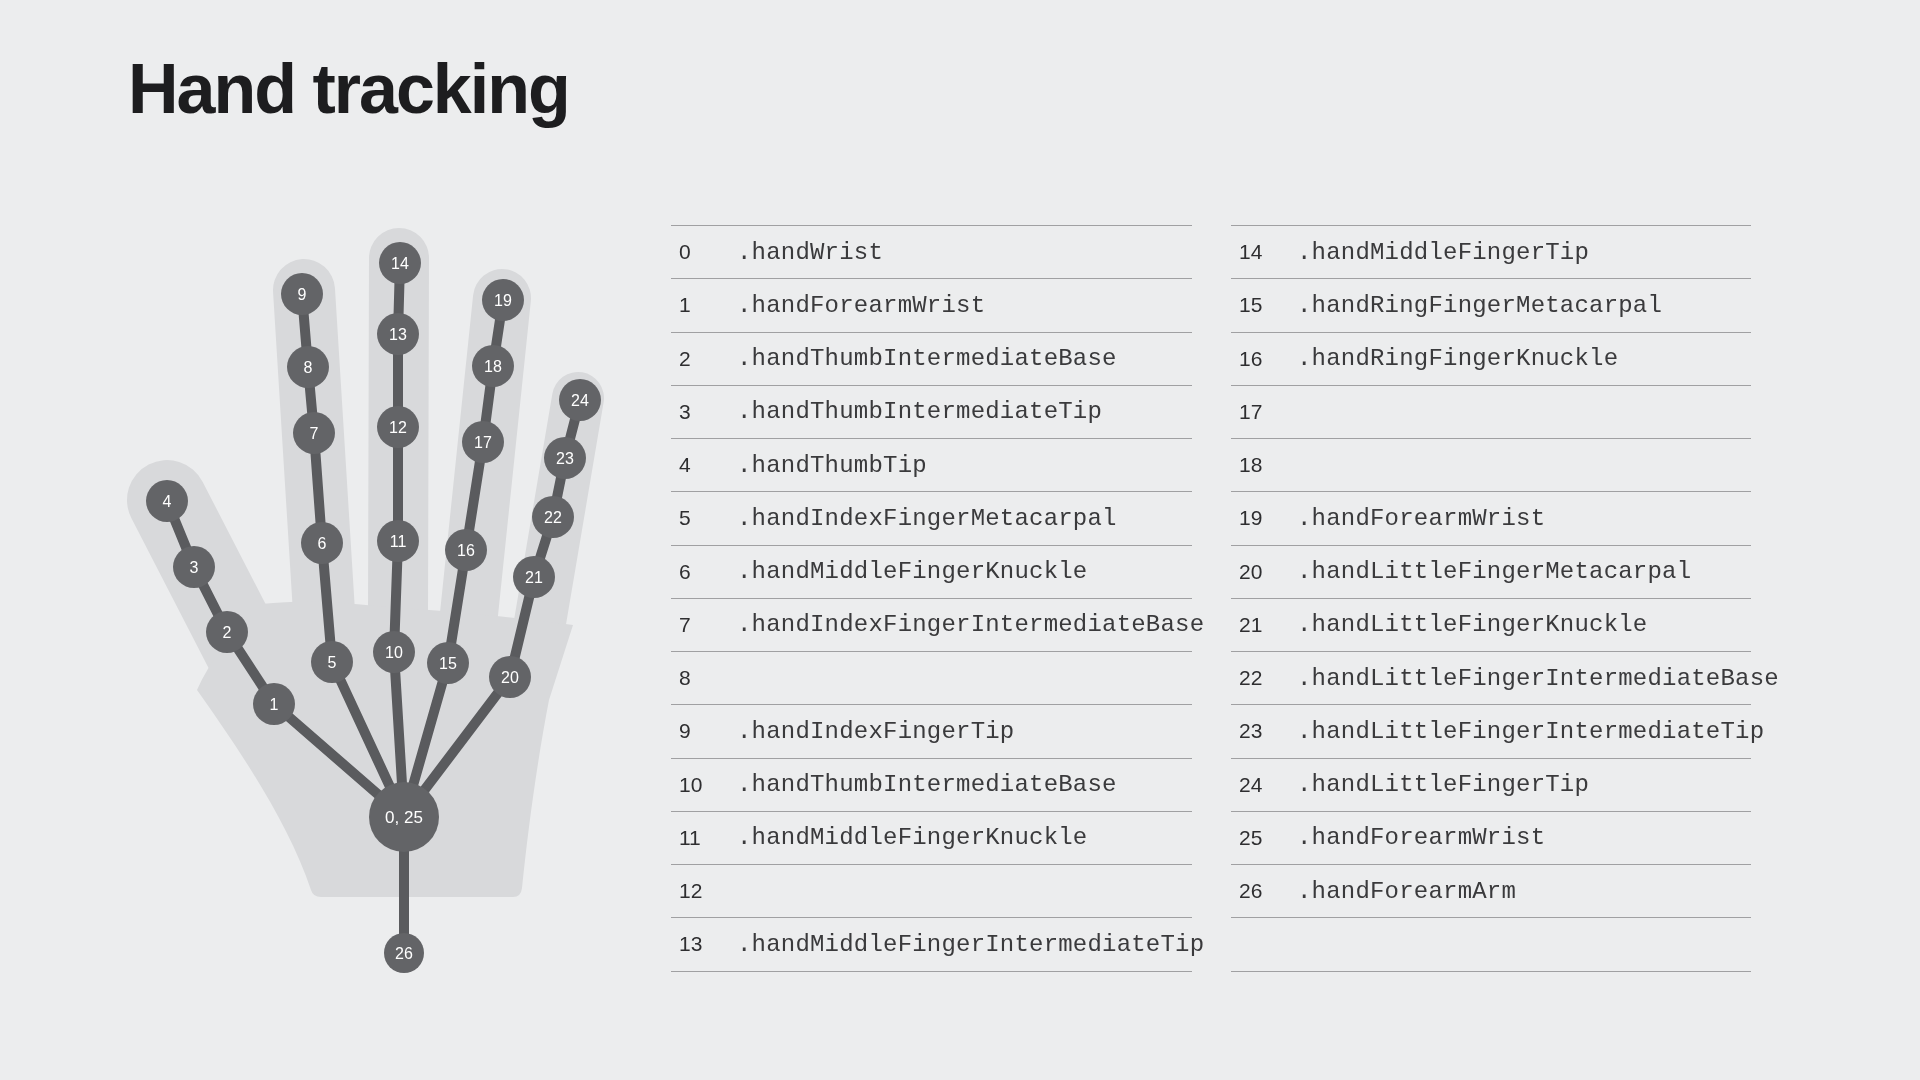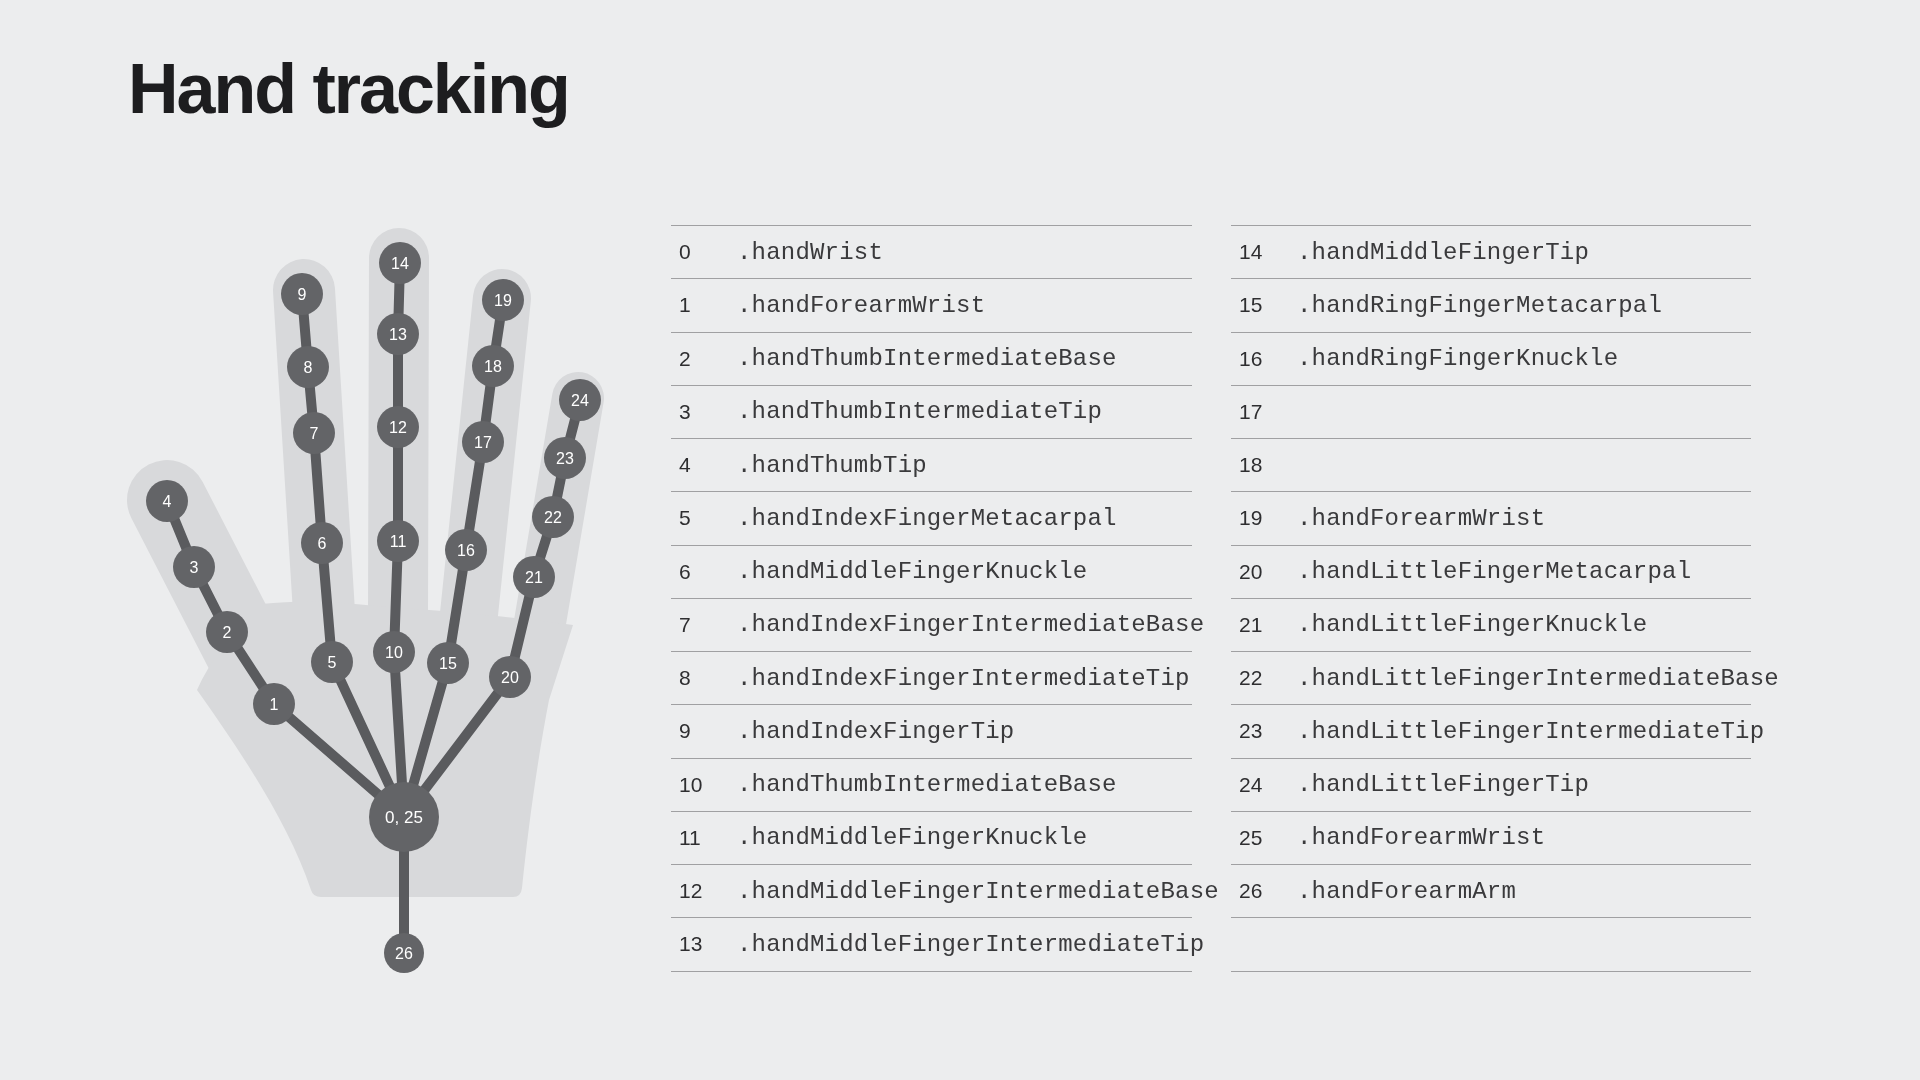--- a/index.html
+++ b/index.html
@@ -212,37 +212,35 @@
       <div class="trow">
         <span class="tidx">6</span>
         <span class="tname">.handMiddleFingerKnuckle</span>
       </div>
       <div class="trow">
         <span class="tidx">7</span>
         <span class="tname">.handIndexFingerIntermediateBase</span>
       </div>
       <div class="trow">
         <span class="tidx">8</span>
-        <span class="tname">.handIndexFingerIntermediateTip</span>
       </div>
       <div class="trow">
         <span class="tidx">9</span>
         <span class="tname">.handIndexFingerTip</span>
       </div>
       <div class="trow">
         <span class="tidx">10</span>
         <span class="tname">.handThumbIntermediateBase</span>
       </div>
       <div class="trow">
         <span class="tidx">11</span>
         <span class="tname">.handMiddleFingerKnuckle</span>
       </div>
       <div class="trow">
         <span class="tidx">12</span>
-        <span class="tname">.handMiddleFingerIntermediateBase</span>
       </div>
       <div class="trow">
         <span class="tidx">13</span>
         <span class="tname">.handMiddleFingerIntermediateTip</span>
       </div>
     </div>
   <div class="jtable" id="table-right">
       <div class="trow">
         <span class="tidx">14</span>
         <span class="tname">.handMiddleFingerTip</span>

